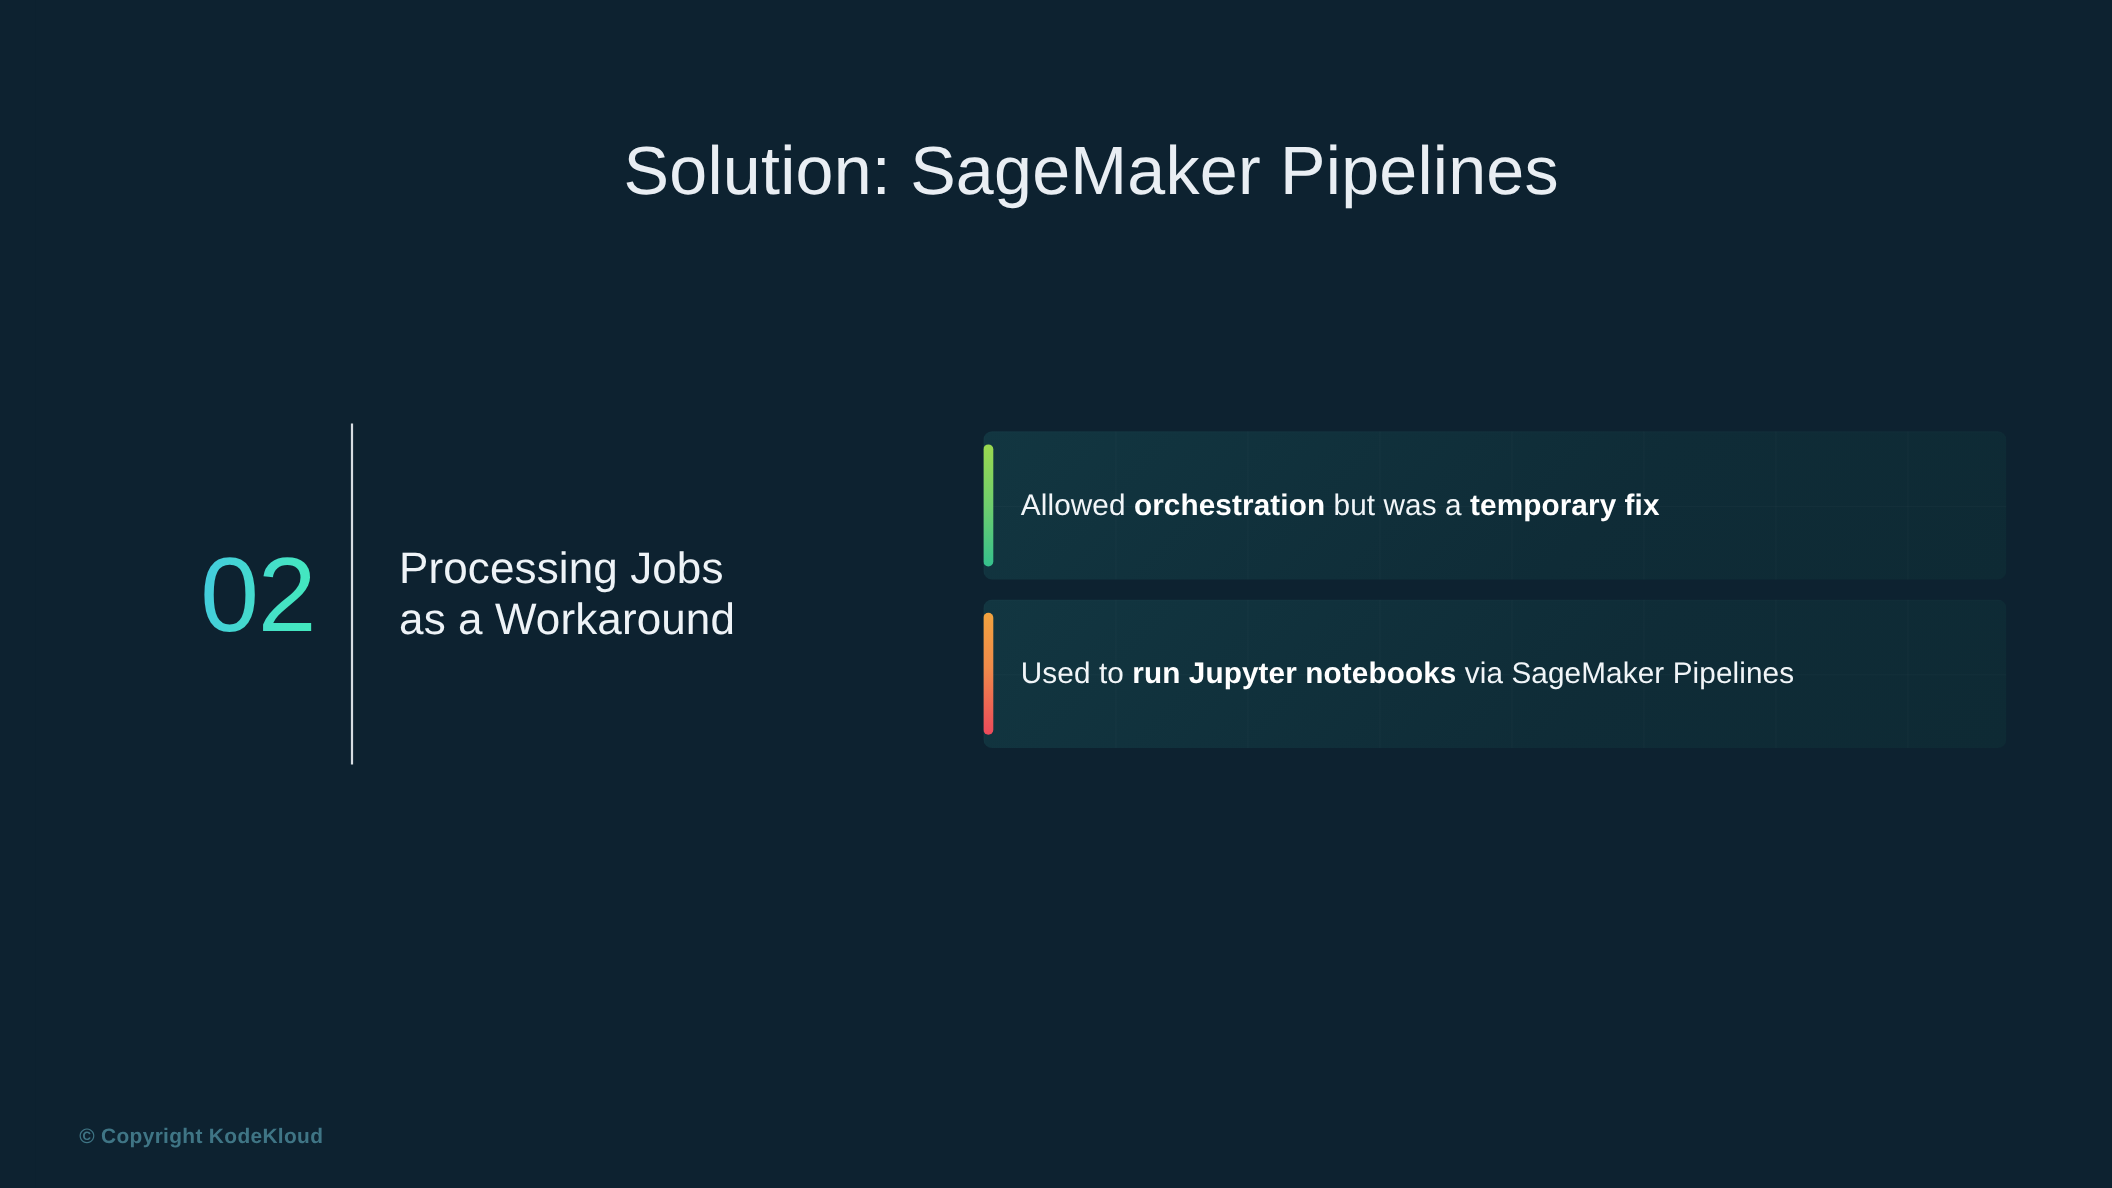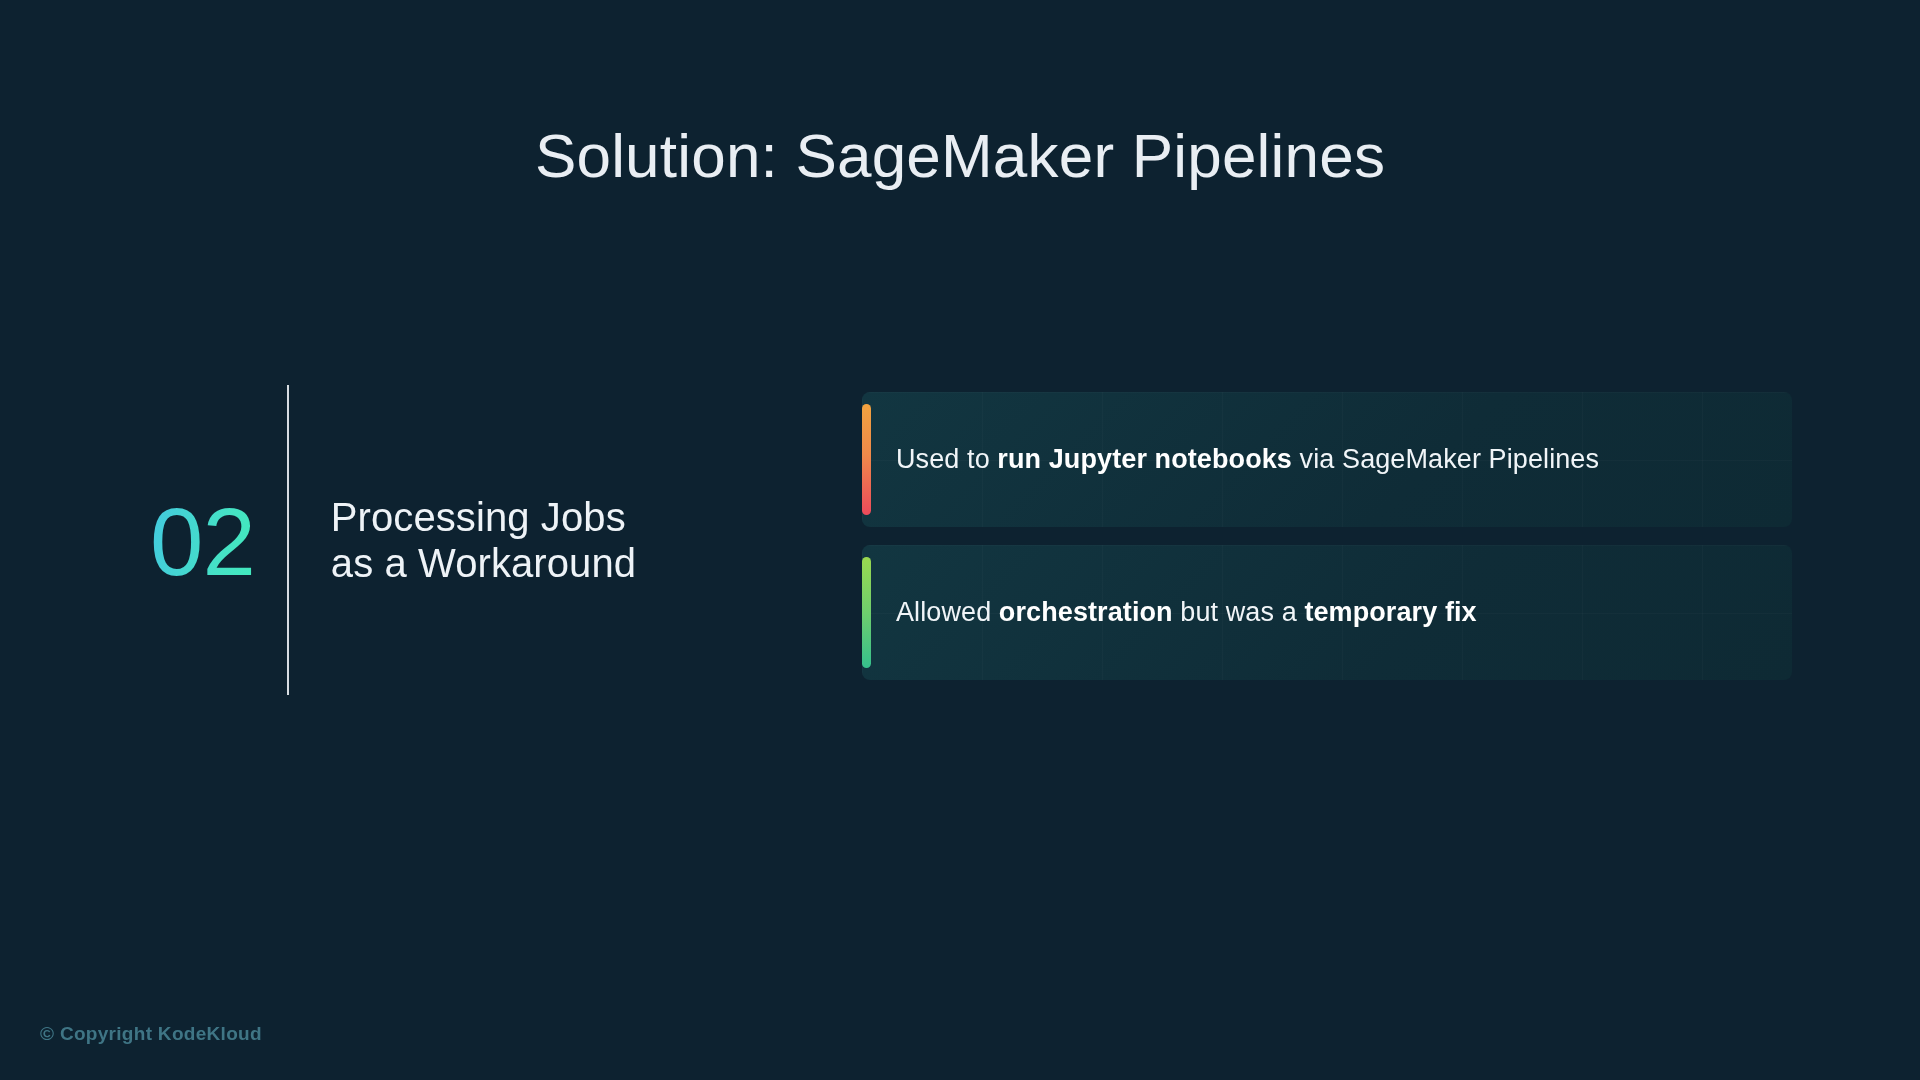--- a/index.html
+++ b/index.html
@@ -14,20 +14,21 @@
     overflow: hidden;
     font-family: "Liberation Sans", sans-serif;
     position: relative;
     -webkit-font-smoothing: antialiased;
   }
 
   .slide {
     position: absolute;
     inset: 0;
     background: #0d2230;
+    margin-left: 32px;
   }
 
   
   .slide-title {
     position: absolute;
     top: 78px;
     left: 0;
     width: 1920px;
     text-align: center;
     font-size: 62px;
@@ -158,26 +159,26 @@
   <div class="left-block">
     <div class="step-number">02</div>
     <div class="vertical-divider"></div>
     <div class="left-heading">Processing Jobs
 as a Workaround</div>
   </div>
 
   <div class="cards">
 
     <div class="card">
-      <span class="card-accent accent-warm"></span>
-      <div class="card-text"><span>Used to </span><b>run Jupyter notebooks</b><span> via SageMaker Pipelines</span></div>
+      <span class="card-accent accent-green"></span>
+      <div class="card-text"><span>Allowed </span><b>orchestration</b><span> but was a </span><b>temporary fix</b></div>
     </div>
 
     <div class="card">
-      <span class="card-accent accent-green"></span>
-      <div class="card-text"><span>Allowed </span><b>orchestration</b><span> but was a </span><b>temporary fix</b></div>
+      <span class="card-accent accent-warm"></span>
+      <div class="card-text"><span>Used to </span><b>run Jupyter notebooks</b><span> via SageMaker Pipelines</span></div>
     </div>
 
   </div>
 
   <div class="footer-copyright">© Copyright KodeKloud</div>
 
 </div>
 
 </body></html>

